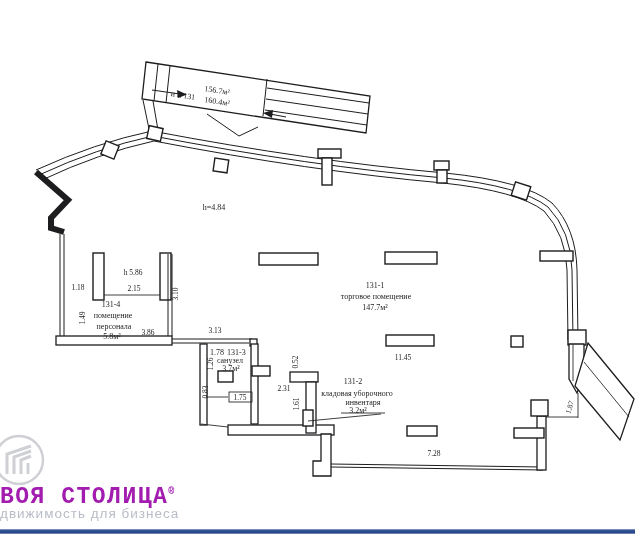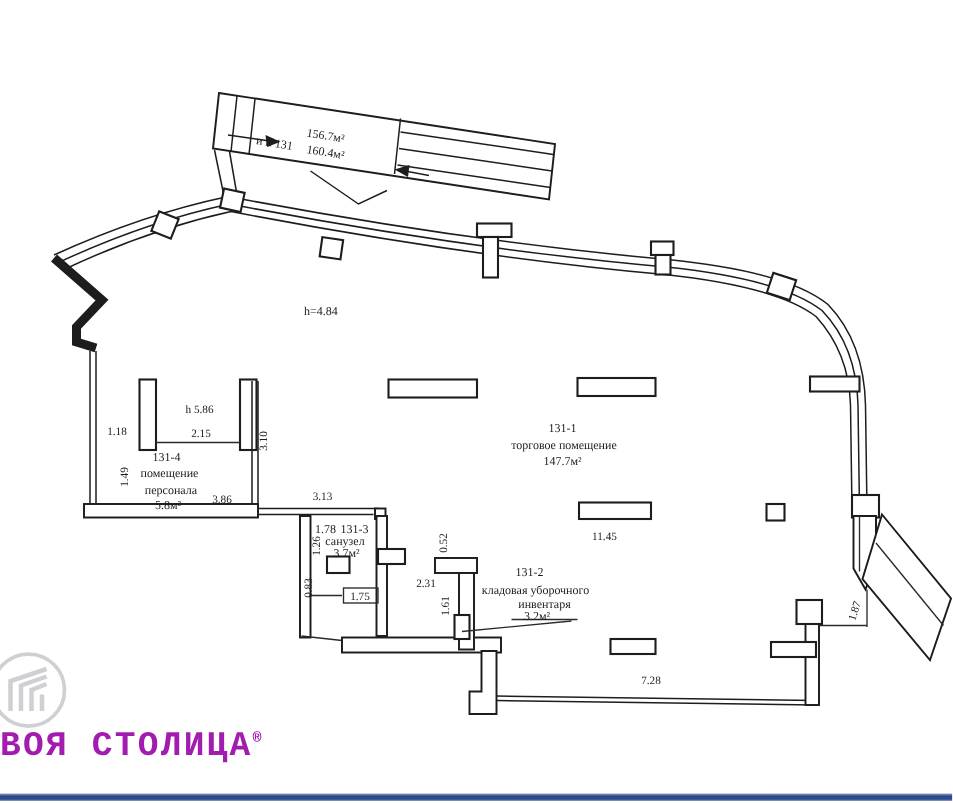--- a/index.html
+++ b/index.html
@@ -200,15 +200,16 @@
   </svg>
 
   <svg class="emblem" width="58" height="58" viewBox="0 0 58 58">
     <circle cx="28" cy="28" r="24" fill="none" stroke="#cfd0d4" stroke-width="2.5"></circle>
     <path d="M 16 42 L 16 22 L 40 14" fill="none" stroke="#cfd0d4" stroke-width="3"></path>
     <path d="M 23 42 L 23 25 L 40 19" fill="none" stroke="#cfd0d4" stroke-width="3"></path>
     <path d="M 30 42 L 30 28 L 40 24" fill="none" stroke="#cfd0d4" stroke-width="3"></path>
     <path d="M 37 42 L 37 31" fill="none" stroke="#cfd0d4" stroke-width="3"></path>
   </svg>
   <div class="watermark-brand"><span>ВОЯ СТОЛИЦА</span><sup>®</sup></div>
+  <div class="watermark-tagline">движимость для бизнеса</div>
 
   <div class="footer-bar"></div>
 </div>
 
 </body></html>

